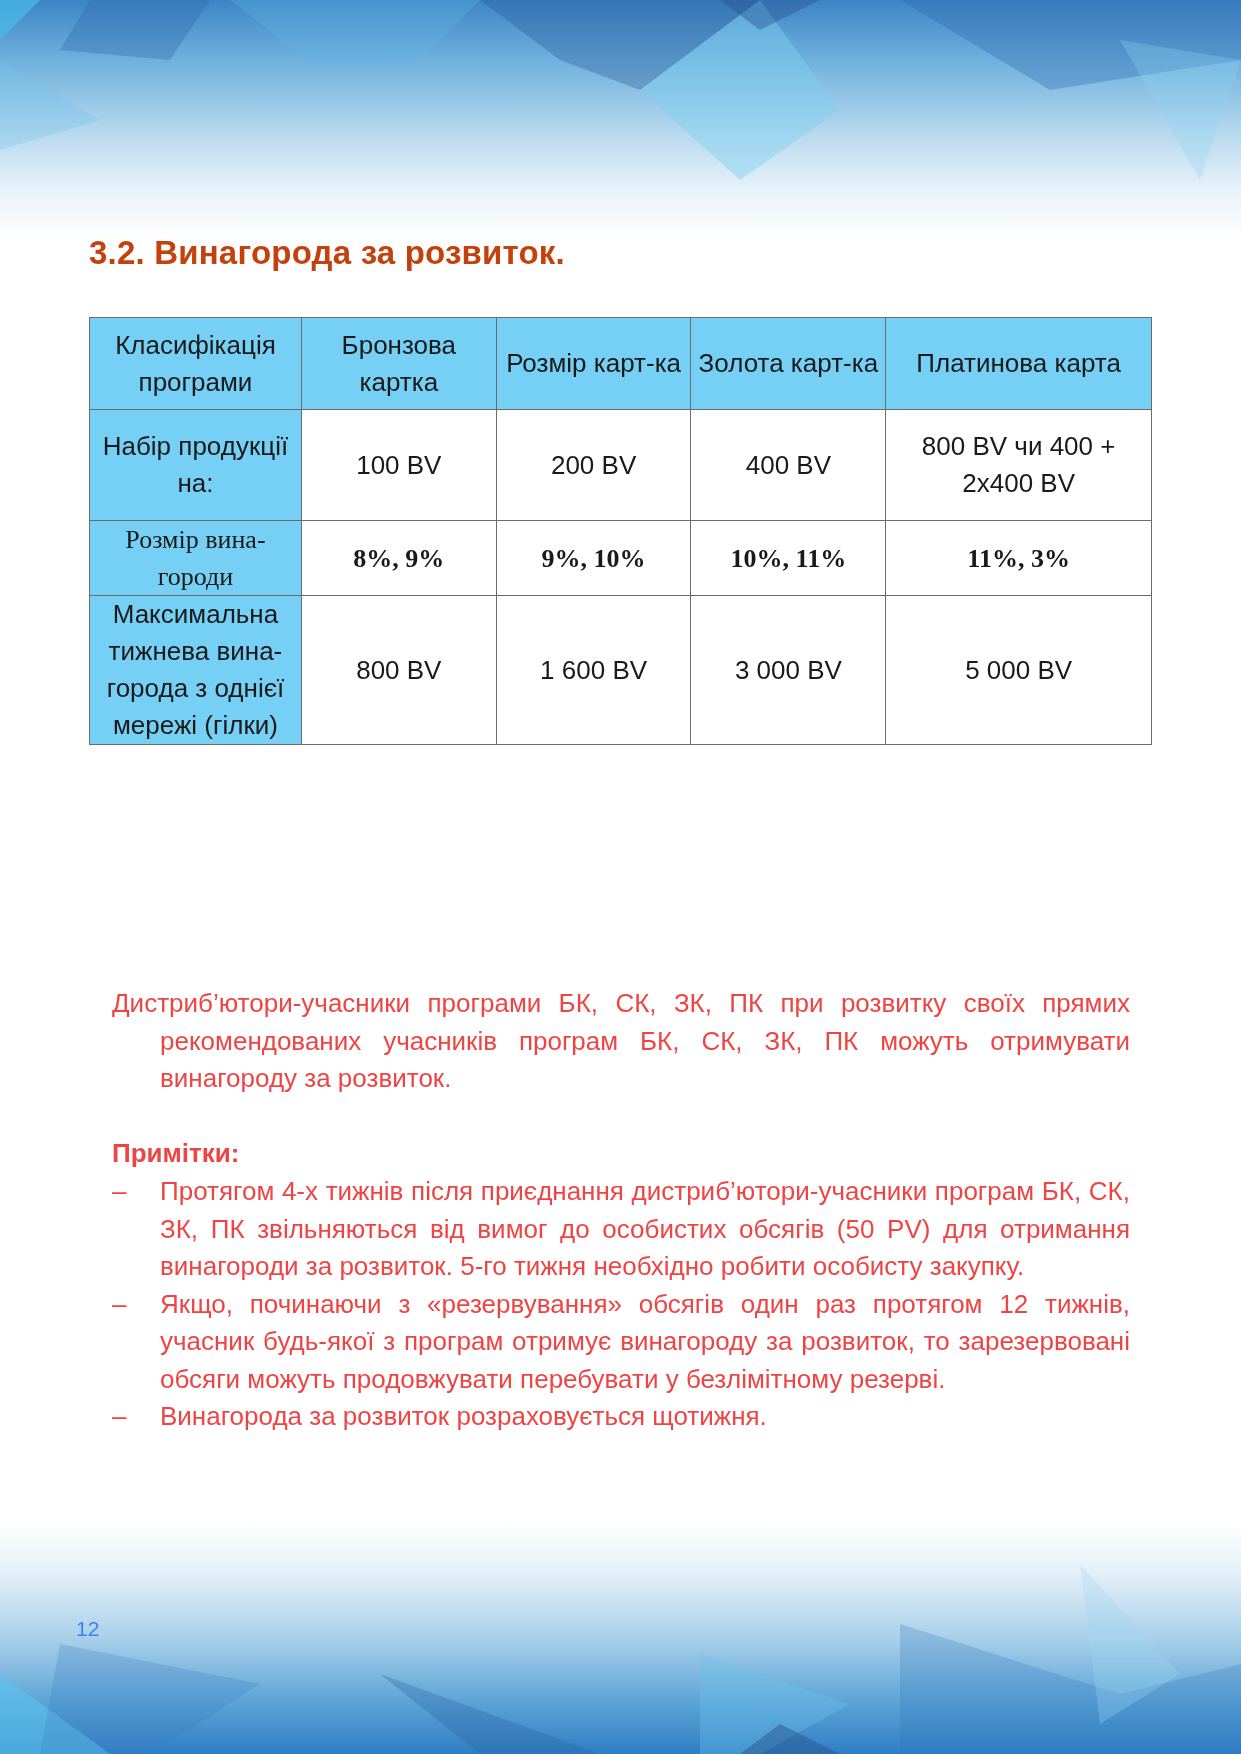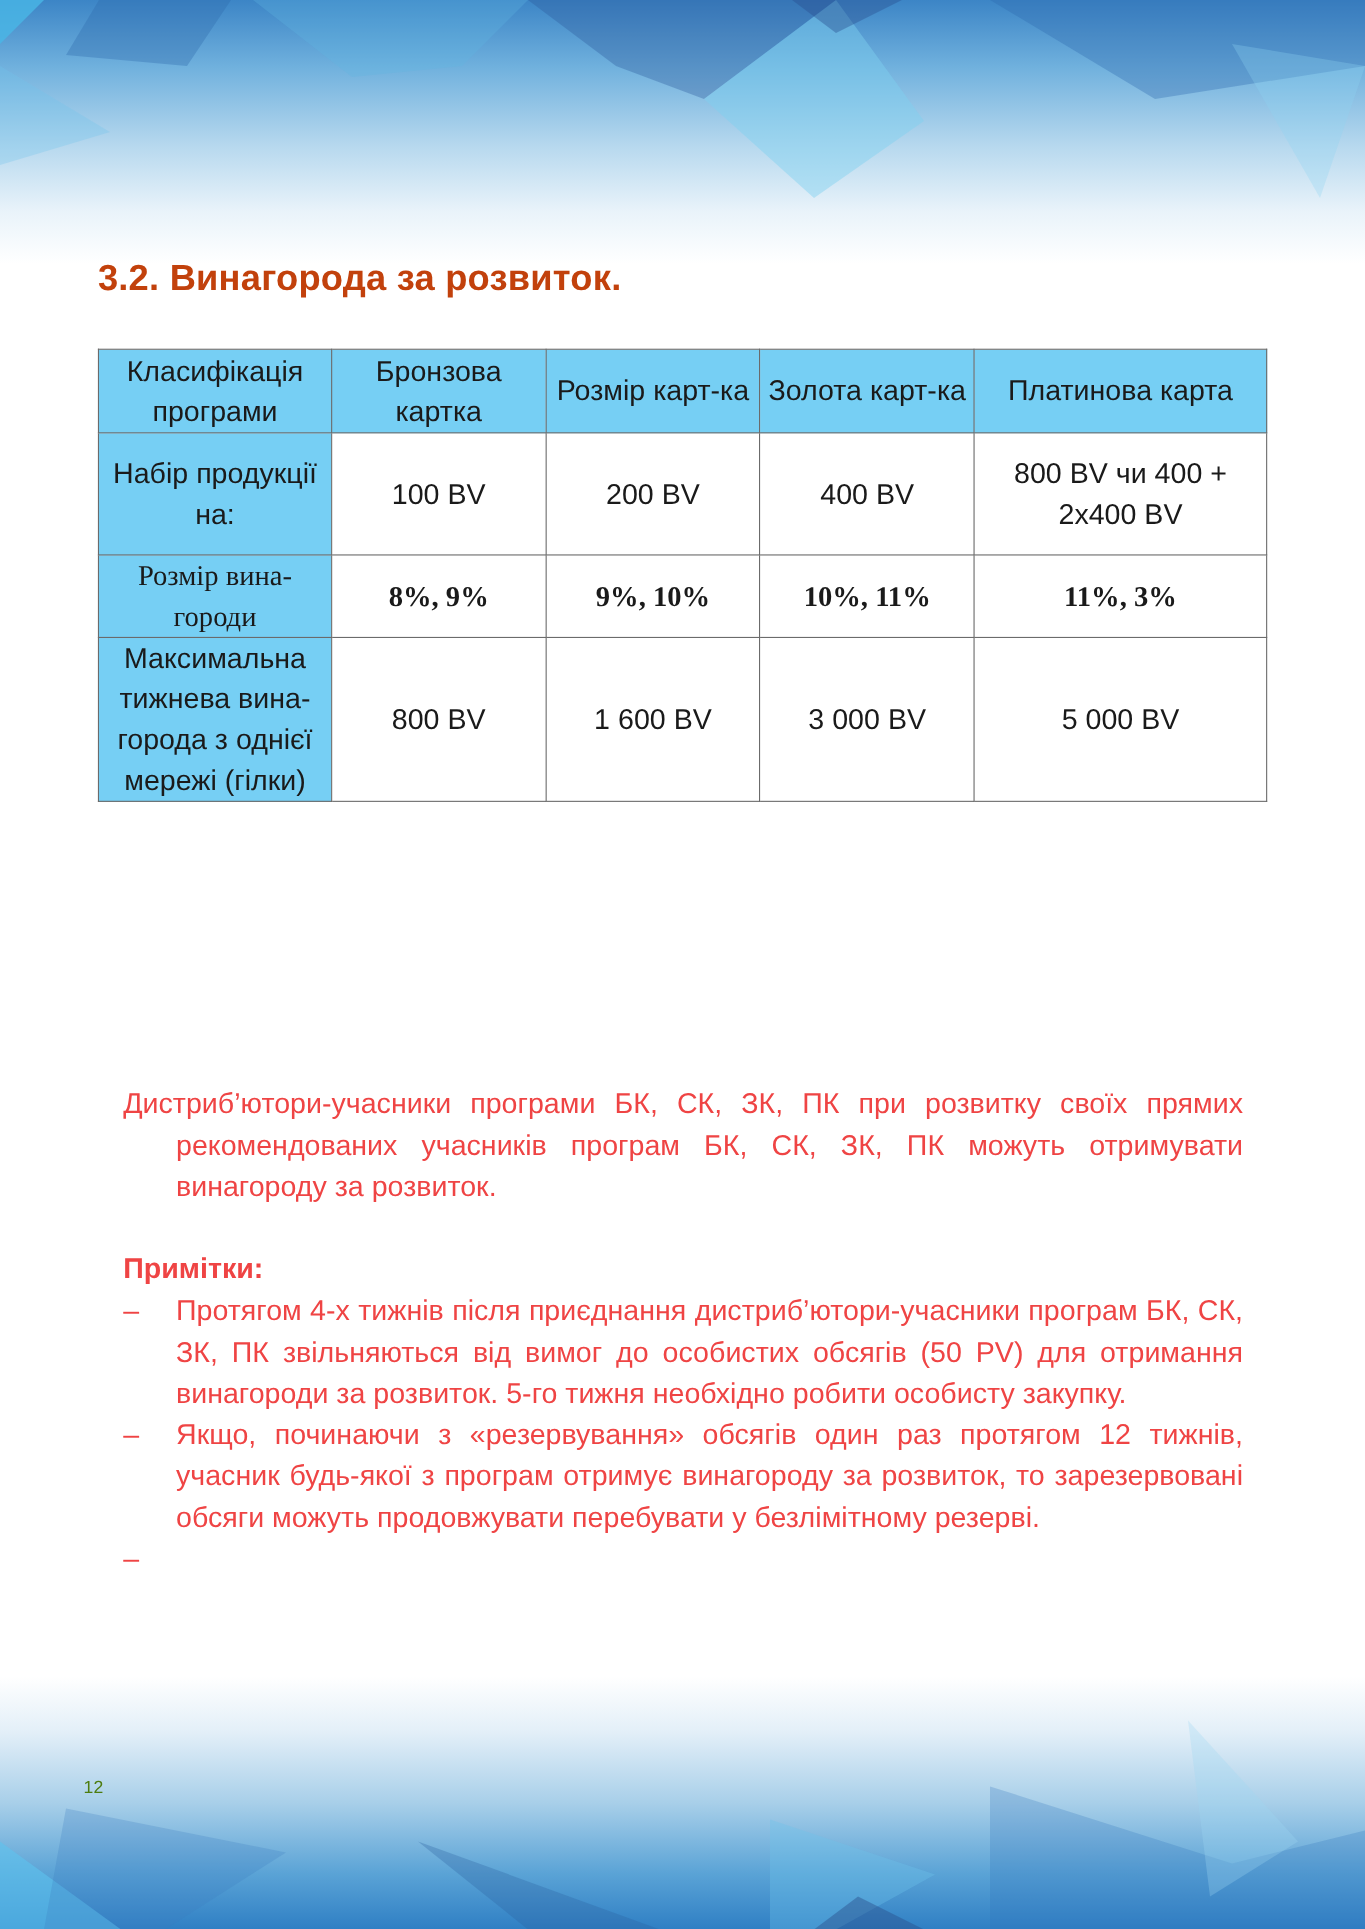--- a/index.html
+++ b/index.html
@@ -42,41 +42,41 @@
     }
     .hdr { background: #76cff4; }
     .rowhdr { background: #76cff4; }
     .cell { background: #ffffff; }
     .pct { color: #0f4c95; font-weight: bold !important; }
     col.c0 { width: 212px; }
     col.c1 { width: 195px; }
     col.c2 { width: 195px; }
     col.c3 { width: 195px; }
     col.c4 { width: 266px; }
-    tr.r0 { height: 76px; }
+    tr.r0 { height: 92px; }
     tr.r1 { height: 111px; }
     tr.r2 { height: 108px; }
     tr.r3 { height: 72px; font-family: Liberation Serif, serif; }
     tr.r4 { height: 145px; }
 
     .body-text {
       position: absolute; left: 112px; width: 1018px;
       font-size: 26px; line-height: 37.5px; color: #ef4444;
     }
     .intro { top: 985px; }
     .intro p { margin: 0; padding-left: 48px; text-indent: -48px; text-align: justify; }
     .notes-title { top: 1135px; font-weight: bold; }
     .notes { top: 1173px; }
     .note {
       position: relative; padding-left: 48px; text-align: justify;
     }
     .note .dash { position: absolute; left: 0; top: 0; }
     .page-num {
       position: absolute; left: 76px; top: 1617px;
-      font-size: 16px; color: #4d7c0f;
+      font-size: 21px; color: #3b82f6;
     }
   </style>
 </head>
 <body>
 
 <div class="bg-top">
   <svg class="facets" viewBox="0 0 1241 240" preserveAspectRatio="none">
     <polygon points="0,0 40,0 0,40" fill="#49b6e6" opacity="0.8"></polygon>
     <polygon points="90,0 210,0 170,60 60,50" fill="#2f69ac" opacity="0.35"></polygon>
     <polygon points="230,0 480,0 420,60 320,70" fill="#5fb6e2" opacity="0.3"></polygon>
@@ -153,16 +153,17 @@
   <div class="note">
     <span class="dash">–</span>
     <span>Протягом 4-х тижнів після приєднання дистриб’ютори-учасники програм БК, СК, ЗК, ПК звільняються від вимог до особистих обсягів (50 PV) для отримання винагороди за розвиток. 5-го тижня необхідно робити особисту закупку.</span>
   </div>
   <div class="note">
     <span class="dash">–</span>
     <span>Якщо, починаючи з «резервування» обсягів один раз протягом 12 тижнів, учасник будь-якої з програм отримує винагороду за розвиток, то зарезервовані обсяги можуть продовжувати перебувати у безлімітному резерві.</span>
   </div>
   <div class="note">
     <span class="dash">–</span>
+    <span>Винагорода за розвиток розраховується щотижня.</span>
   </div>
 </div>
 
 <div class="page-num">12</div>
 
 </body></html>

